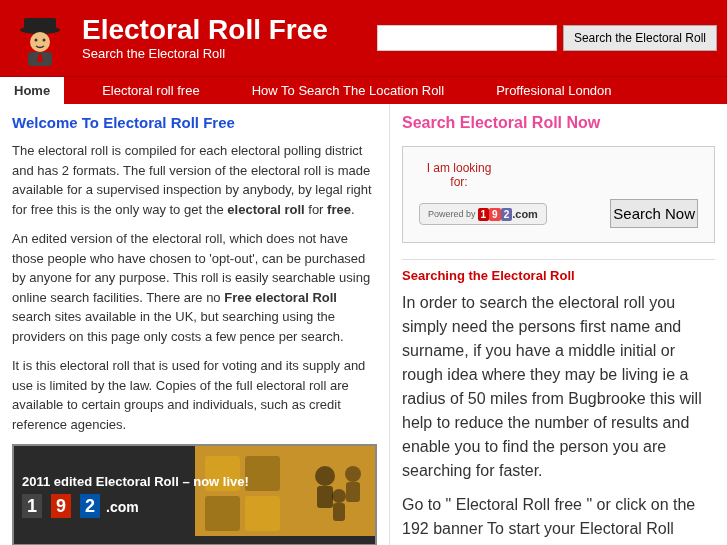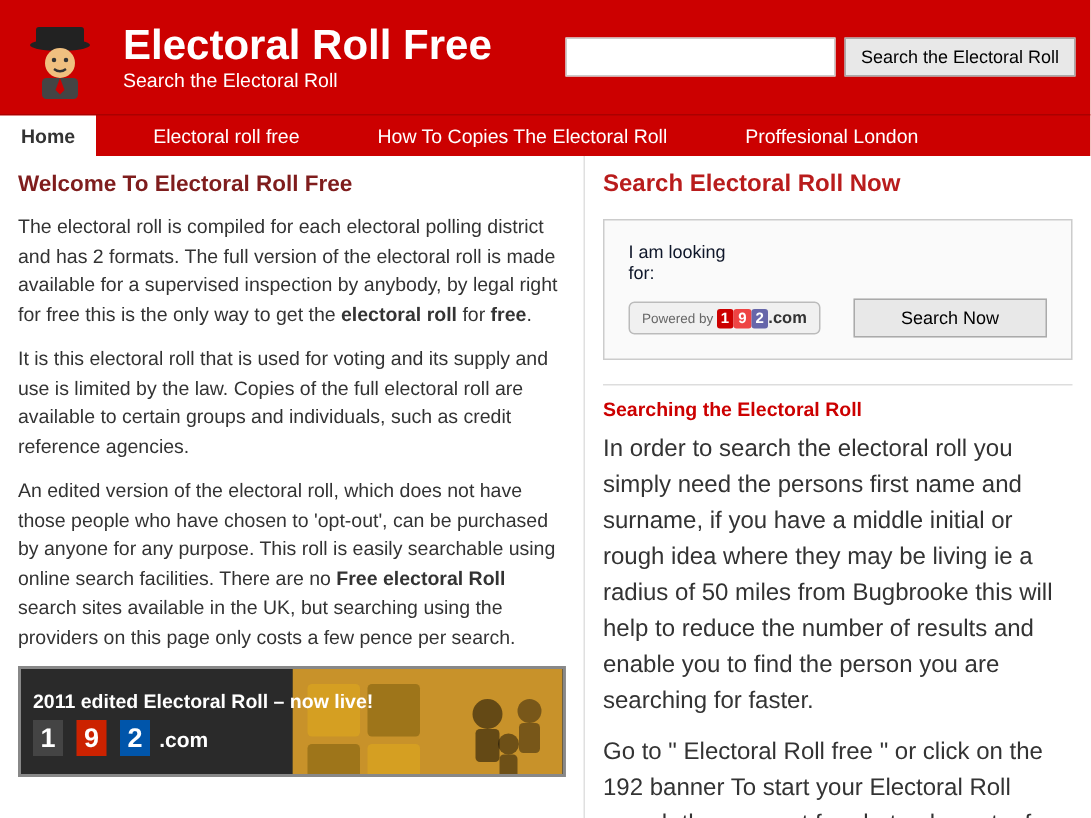--- a/index.html
+++ b/index.html
@@ -20,47 +20,47 @@
     #nav { background: #cc0000; border-top: 1px solid #aa0000; display: flex; align-items: stretch; gap: 24px; }
     .nav-item { padding: 6px 14px; font-size: 13px; cursor: pointer; color: #fff; text-decoration: none; display: flex; align-items: center; }
     .nav-item.active { background: #fff; color: #333; font-weight: bold; }
 
     
     #main { display: flex; gap: 0; }
     #left-col { width: 390px; padding: 10px 12px; border-right: 1px solid #e0e0e0; }
     #right-col { flex: 1; padding: 10px 12px; }
 
     
-    #welcome-title { font-size: 15px; font-weight: bold; margin-bottom: 10px; color: #7f1d1d; }
+    #welcome-title { font-size: 15px; font-weight: bold; margin-bottom: 10px; color: #1d4ed8; }
     #left-body p { margin-bottom: 10px; line-height: 1.5; font-size: 13px; }
     #left-body p strong { font-weight: bold; }
 
     
-    #banner { margin-top: 8px; background: #2a2a2a; border: 2px solid #888; padding: 8px; height: 74px; overflow: hidden; position: relative; display: flex; align-items: center; }
+    #banner { margin-top: 8px; background: #2a2a2a; border: 2px solid #888; padding: 8px; height: 102px; overflow: hidden; position: relative; display: flex; align-items: center; }
     #banner-text { color: #fff; font-size: 13px; font-weight: bold; line-height: 1.4; z-index: 2; }
     #banner-logo { color: #fff; font-size: 18px; font-weight: bold; margin-top: 4px; }
     #banner-logo .one { color: #fff; font-size: 22px; font-weight: bold; background: #555; padding: 2px 4px; margin-right: 2px; }
     #banner-logo .nine { color: #fff; font-size: 18px; font-weight: bold; background: #777; padding: 2px 4px; margin-right: 2px; }
     #banner-logo .two { color: #fff; font-size: 18px; font-weight: bold; background: #999; padding: 2px 4px; }
     #banner-logo .com { color: #fff; font-size: 14px; }
     #banner-image { position: absolute; right: 0; top: 0; bottom: 0; width: 180px; overflow: hidden; }
     #banner-image-inner { width: 180px; height: 90px; background: linear-gradient(135deg, #8B6914 0%, #DAA520 30%, #8B6914 60%, #5C4010 100%); display: flex; align-items: center; justify-content: center; }
 
     
-    #search-now-title { color: #b91c1c; font-size: 16px; font-weight: bold; margin-bottom: 14px; }
+    #search-now-title { color: #ec4899; font-size: 16px; font-weight: bold; margin-bottom: 14px; }
     #search-form-box { border: 1px solid #ccc; padding: 14px 16px; margin-bottom: 16px; background: #fafafa; }
     .form-row { display: flex; align-items: center; margin-bottom: 10px; }
-    .form-label { font-size: 12px; color: #0f172a; width: 90px; flex-shrink: 0; text-align: left; padding-right: 10px; }
+    .form-label { font-size: 12px; color: #b91c1c; width: 90px; flex-shrink: 0; text-align: center; padding-right: 10px; }
     .form-input-wrap { flex: 1; }
     .form-input { width: 100%; border: 1px solid #bbb; padding: 3px 5px; font-size: 11px; height: 24px; }
     .form-hint { font-size: 10px; color: #888; margin-top: 1px; text-align: right; }
     #form-footer { display: flex; align-items: center; justify-content: space-between; margin-top: 8px; }
     #powered-by { border: 1px solid #bbb; border-radius: 4px; padding: 4px 8px; display: flex; align-items: center; gap: 2px; font-size: 10px; color: #555; background: #f0f0f0; }
     #powered-logo { font-weight: bold; font-size: 12px; }
-    #search-now-btn { background: #e8e8e8; border: 1px solid #aaa; padding: 5px 31px; font-size: 12px; cursor: pointer; }
+    #search-now-btn { background: #e8e8e8; border: 1px solid #aaa; padding: 5px 2px; font-size: 15px; cursor: pointer; }
 
     #searching-title { color: #cc0000; font-size: 13px; font-weight: bold; margin-bottom: 8px; }
     #searching-body p { line-height: 1.5; font-size: 16px; margin-bottom: 10px; }
 
     
     .section-divider { border: none; border-top: 1px solid #ddd; margin: 8px 0; }
   </style>
 </head>
 <body>
 
@@ -89,32 +89,32 @@
   </div>
   <div id="header-search-area">
     <input id="header-search-input" type="text" placeholder="" style="">
     <button id="header-search-button">Search the Electoral Roll</button>
   </div>
 </div>
 
 <div id="nav">
   <a class="nav-item active">Home</a>
   <a class="nav-item">Electoral roll free</a>
-  <a class="nav-item">How To Copies The Electoral Roll</a>
+  <a class="nav-item">How To Search The Location Roll</a>
   <a class="nav-item">Proffesional London</a>
 </div>
 
 <div id="main">
 
   <div id="left-col">
     <div id="welcome-title">Welcome To Electoral Roll Free</div>
     <div id="left-body">
       <p>The electoral roll is compiled for each electoral polling district and has 2 formats. The full version of the electoral roll is made available for a supervised inspection by anybody, by legal right for free this is the only way to get the <strong>electoral roll</strong> for <strong>free</strong>.</p>
+      <p>An edited version of the electoral roll, which does not have those people who have chosen to 'opt-out', can be purchased by anyone for any purpose. This roll is easily searchable using online search facilities. There are no <strong>Free electoral Roll</strong> search sites available in the UK, but searching using the providers on this page only costs a few pence per search.</p>
       <p>It is this electoral roll that is used for voting and its supply and use is limited by the law. Copies of the full electoral roll are available to certain groups and individuals, such as credit reference agencies.</p>
-      <p>An edited version of the electoral roll, which does not have those people who have chosen to 'opt-out', can be purchased by anyone for any purpose. This roll is easily searchable using online search facilities. There are no <strong>Free electoral Roll</strong> search sites available in the UK, but searching using the providers on this page only costs a few pence per search.</p>
     </div>
 
     <div id="banner">
       <div style="z-index:2; flex:1;">
         <div id="banner-text">2011 edited Electoral Roll – now live!</div>
         <div id="banner-logo">
           <span class="one" style="background:#444;color:#fff;font-weight:bold;font-size:18px;padding:2px 5px;">1</span>
           <span class="nine" style="background:#cc2200;color:#fff;font-weight:bold;font-size:18px;padding:2px 5px;margin-left:2px;">9</span>
           <span class="two" style="background:#0055aa;color:#fff;font-weight:bold;font-size:18px;padding:2px 5px;margin-left:2px;">2</span>
           <span class="com" style="color:#fff;font-size:14px;margin-left:1px;">.com</span>

